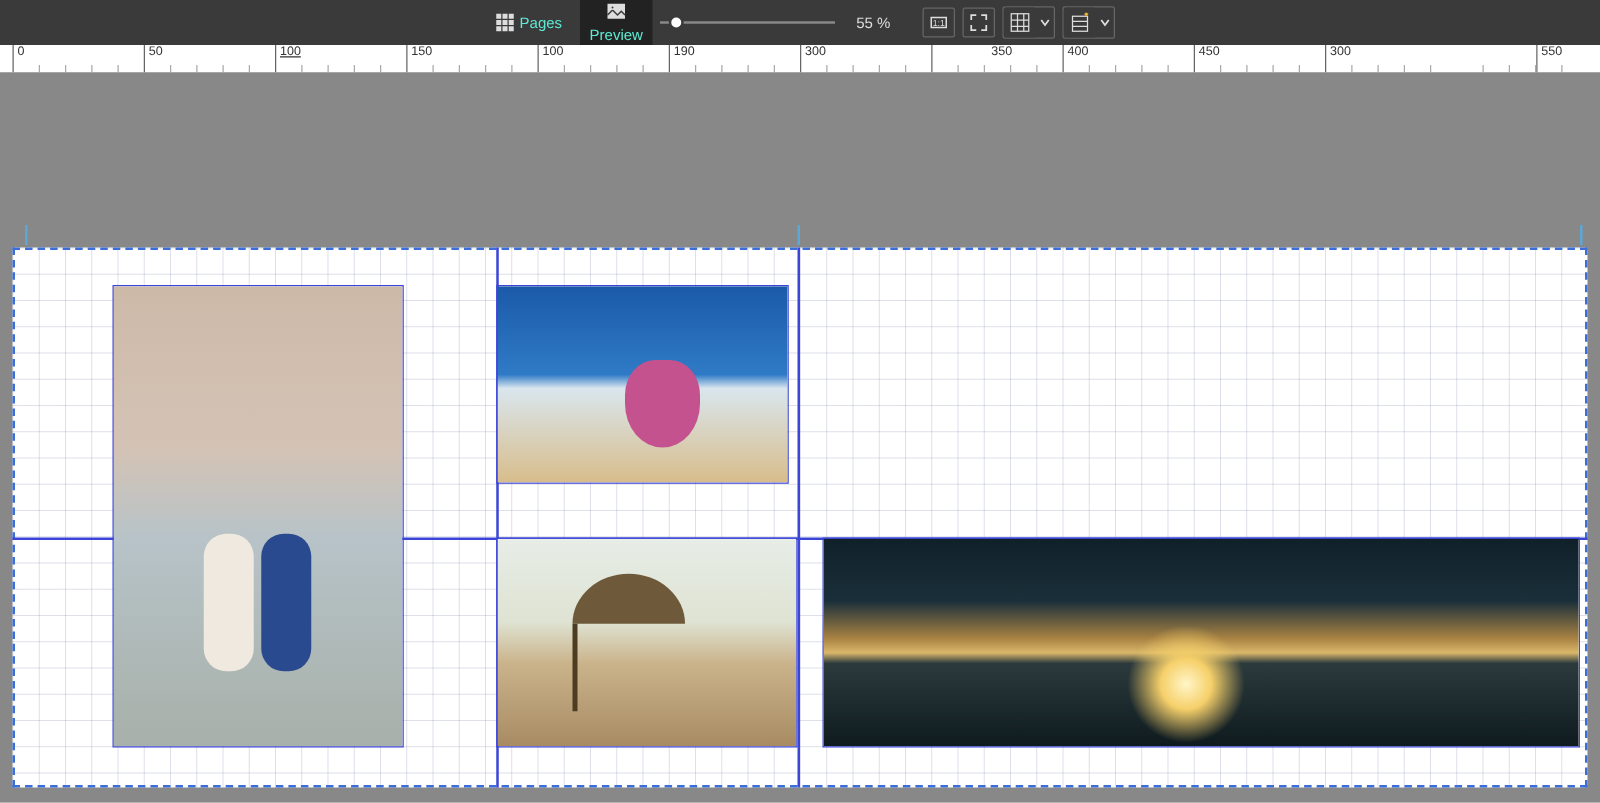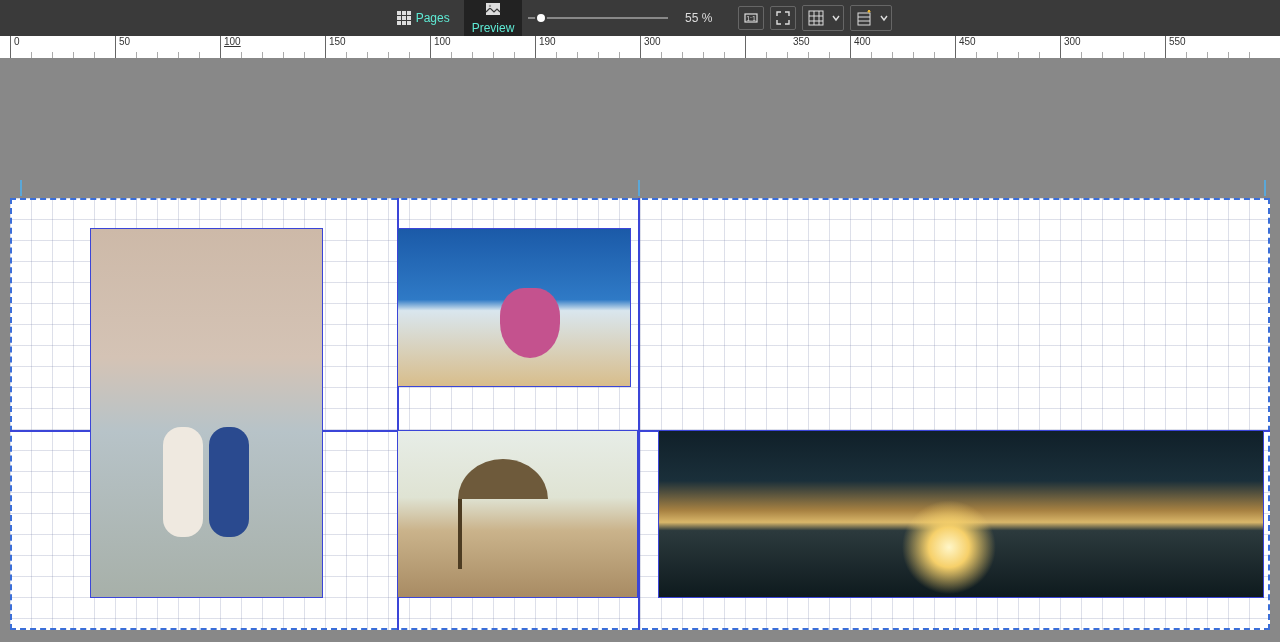--- a/index.html
+++ b/index.html
@@ -346,21 +346,21 @@
     <div class="tick-major" style="left: 955px;">450</div>
     <div class="tick-minor" style="left: 976px;"></div>
     <div class="tick-minor" style="left: 997px;"></div>
     <div class="tick-minor" style="left: 1018px;"></div>
     <div class="tick-minor" style="left: 1039px;"></div>
     <div class="tick-major" style="left: 1060px;">300</div>
     <div class="tick-minor" style="left: 1081px;"></div>
     <div class="tick-minor" style="left: 1102px;"></div>
     <div class="tick-minor" style="left: 1123px;"></div>
     <div class="tick-minor" style="left: 1144px;"></div>
-    <div class="tick-major" style="left: 1165px;">550</div>
+    <div class="tick-major" style="left: 1229px;">550</div>
     <div class="tick-minor" style="left: 1186px;"></div>
     <div class="tick-minor" style="left: 1207px;"></div>
     <div class="tick-minor" style="left: 1228px;"></div>
     <div class="tick-minor" style="left: 1249px;"></div>
   </div>
 
 <div class="workspace">
 
   <div id="margin-ticks">
       <div class="margin-tick" style="left: 20px; top: 122px;"></div>

